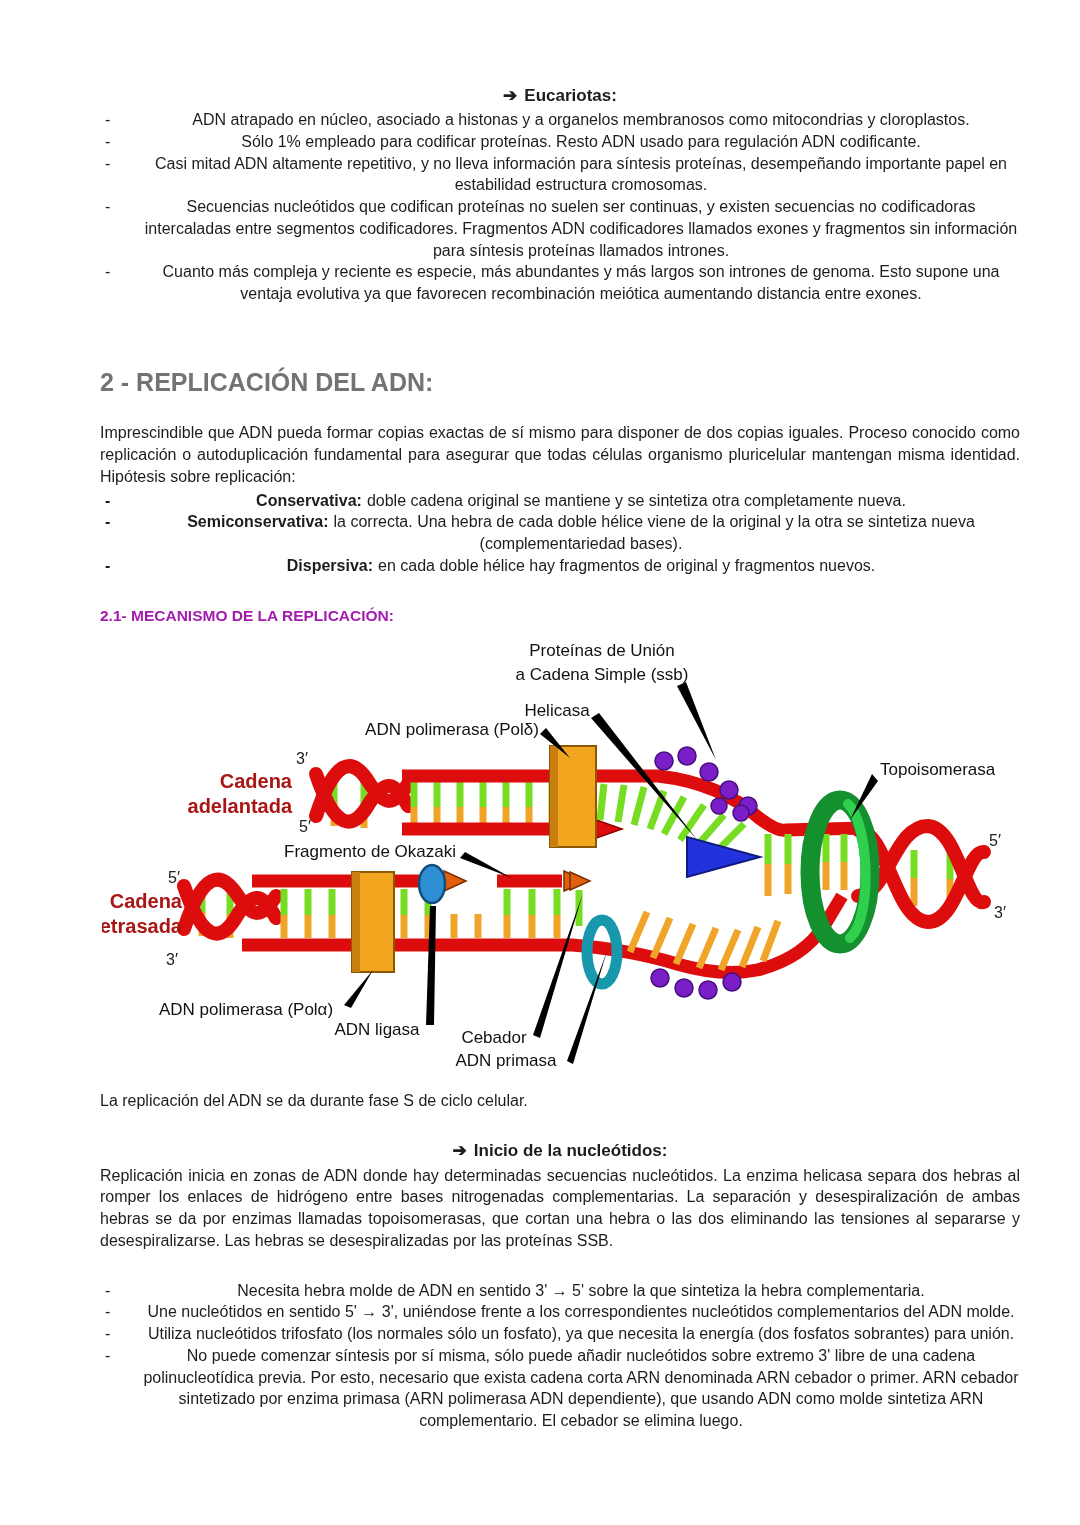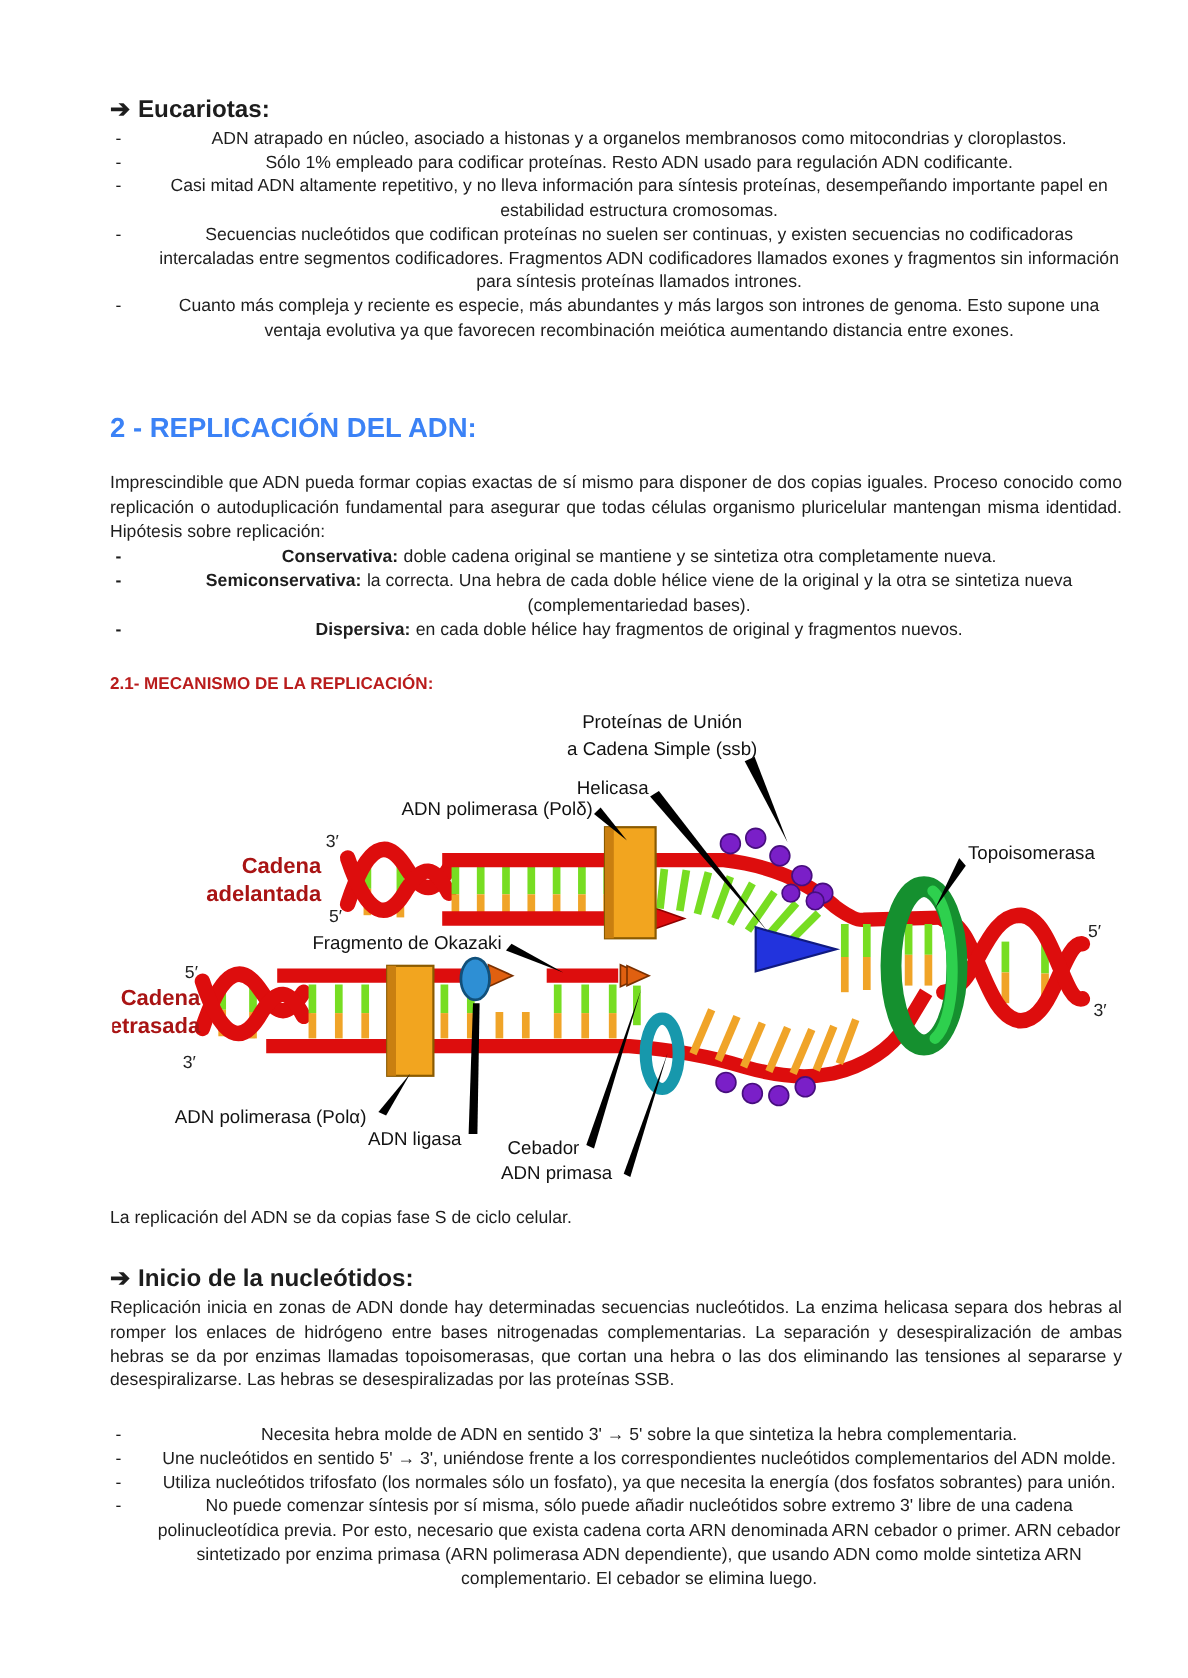--- a/index.html
+++ b/index.html
@@ -9,33 +9,33 @@
     min-height:1525px;
     background:#ffffff;
     font-family:"Liberation Sans", sans-serif;
     color:#1d1d1d;
     box-sizing:border-box;
     padding:84px 60px 40px 100px;
   }
   .content{width:920px;}
   p, .li{font-size:16px;line-height:1.36;margin:0;}
   .just{text-align:justify;}
-  .sec-title{font-size:22px;font-weight:bold;margin:0 0 2px 0;}
+  .sec-title{font-size:17px;font-weight:bold;margin:0 0 2px 0;text-align:center;}
   .arrow{font-weight:bold;margin-right:7px;}
   .list{margin:0;}
   .li{display:flex;}
   .li .dash{width:37px;padding-left:5px;flex:none;text-align:left;}
   .li .btext{flex:1;text-align:center;}
   .li .btext b{margin-right:5px;}
   h1{
-    color:#3b82f6;font-size:25px;line-height:1.1;
+    color:#737373;font-size:25px;line-height:1.1;
     margin:64px 0 16px 0;letter-spacing:0px;font-weight:bold;
   }
   h2{
-    color:#b91c1c;font-size:15.5px;line-height:1.1;
+    color:#a21caf;font-size:15.5px;line-height:1.1;
     margin:30px 0 0 0;font-weight:bold;
   }
   .intro{margin-top:26px;}
   .hyp{margin-top:2px;}
   .diagram{margin-top:10px;margin-left:2px;}
   .caption{margin-top:12px;}
   .block{margin-top:28px;}
   
   .dlabel{font-family:"Liberation Sans",sans-serif;font-size:17px;fill:#111;}
   .dlabel-red{font-family:"Liberation Sans",sans-serif;font-size:20px;font-weight:bold;fill:#a91414;}
@@ -302,21 +302,21 @@
           <text class="dprime" x="200" y="130" text-anchor="middle">3′</text>
           <text class="dprime" x="203" y="198" text-anchor="middle">5′</text>
           <text class="dprime" x="72" y="249" text-anchor="middle">5′</text>
           <text class="dprime" x="70" y="331" text-anchor="middle">3′</text>
           <text class="dprime" x="893" y="212" text-anchor="middle">5′</text>
           <text class="dprime" x="898" y="284" text-anchor="middle">3′</text>
         </g>
       </svg>
     </div>
 
-    <p class="caption">La replicación del ADN se da copias fase S de ciclo celular.</p>
+    <p class="caption">La replicación del ADN se da durante fase S de ciclo celular.</p>
 
     <div class="block">
       <p class="sec-title">
         <span class="arrow">➔</span><span>Inicio de la nucleótidos:</span>
       </p>
       <p class="just">Replicación inicia en zonas de ADN donde hay determinadas secuencias nucleótidos. La enzima helicasa separa dos hebras al romper los enlaces de hidrógeno entre bases nitrogenadas complementarias. La separación y desespiralización de ambas hebras se da por enzimas llamadas topoisomerasas, que cortan una hebra o las dos eliminando las tensiones al separarse y desespiralizarse. Las hebras se desespiralizadas por las proteínas SSB.</p>
     </div>
 
     <div class="block">
       <div class="list">

